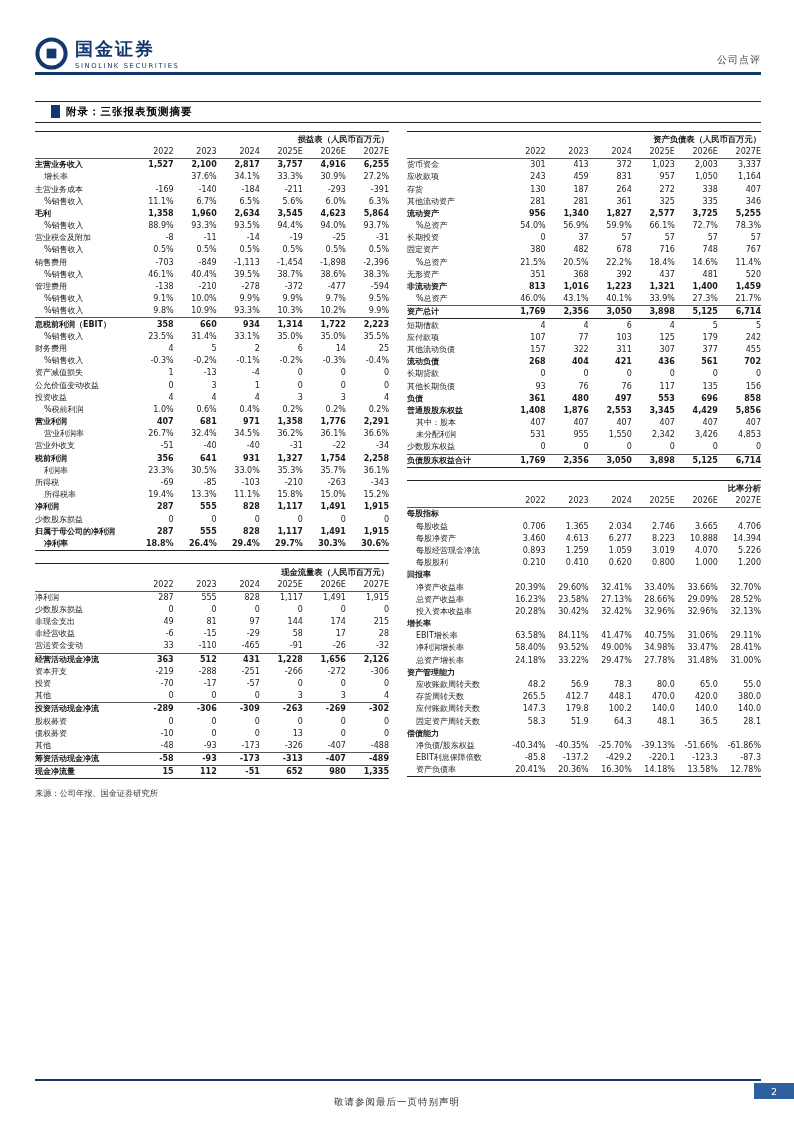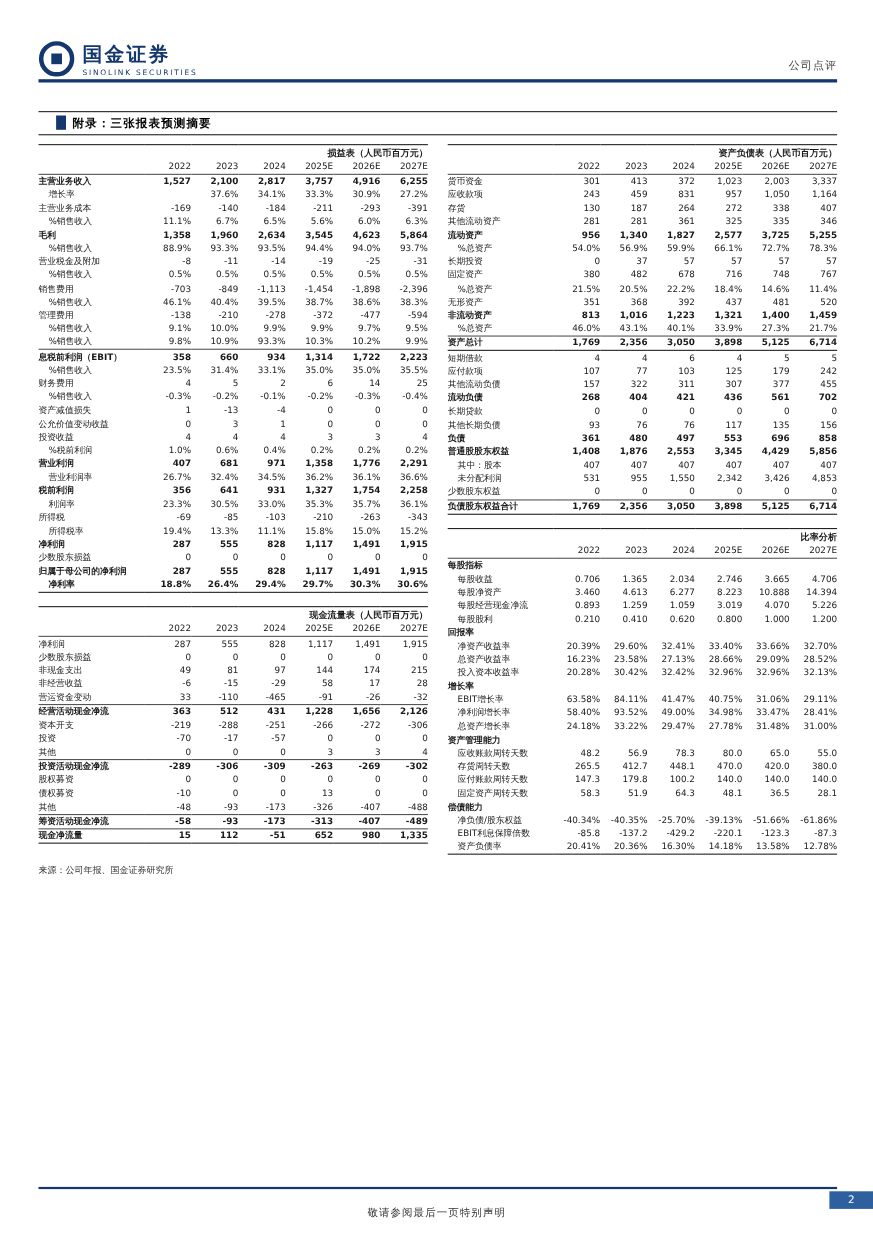--- a/index.html
+++ b/index.html
@@ -304,20 +304,29 @@
                 </tr>
                 <tr class="ind">
                   <td class="lbl">营业利润率</td>
                   <td class="num">26.7%</td>
                   <td class="num">32.4%</td>
                   <td class="num">34.5%</td>
                   <td class="num">36.2%</td>
                   <td class="num">36.1%</td>
                   <td class="num">36.6%</td>
                 </tr>
+                <tr>
+                  <td class="lbl">营业外收支</td>
+                  <td class="num">-51</td>
+                  <td class="num">-40</td>
+                  <td class="num">-40</td>
+                  <td class="num">-31</td>
+                  <td class="num">-22</td>
+                  <td class="num">-34</td>
+                </tr>
                 <tr class="bold">
                   <td class="lbl">税前利润</td>
                   <td class="num">356</td>
                   <td class="num">641</td>
                   <td class="num">931</td>
                   <td class="num">1,327</td>
                   <td class="num">1,754</td>
                   <td class="num">2,258</td>
                 </tr>
                 <tr class="ind">

